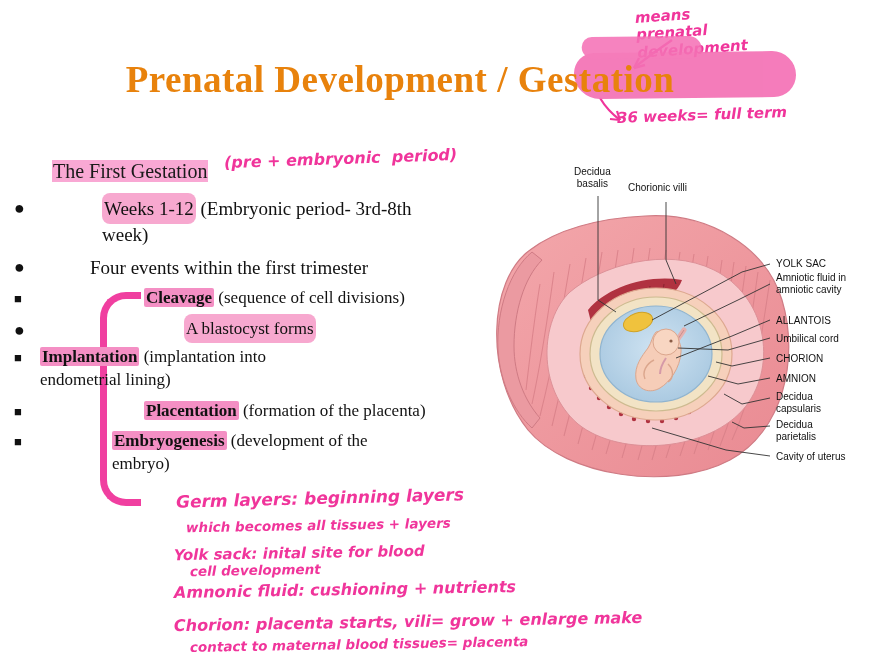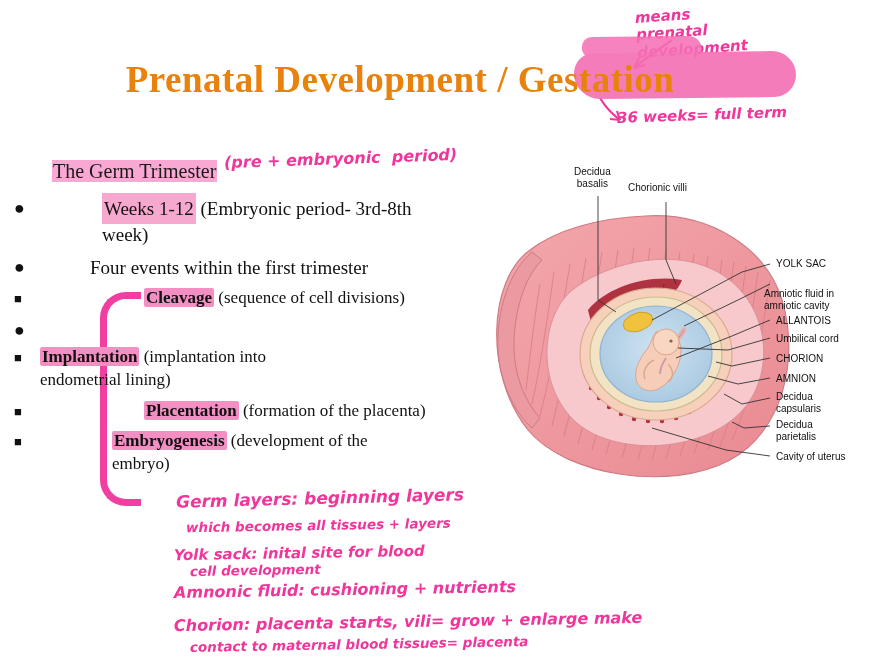--- a/index.html
+++ b/index.html
@@ -108,21 +108,21 @@
     color: #111;
     line-height: 1.35;
     font-family: "Liberation Serif", serif;
   }
   .bullet-text.small {
     font-size: 17px;
   }
   .hl-pink {
     background: #F7A8CF;
     padding: 5px 2px;
-    border-radius: 0;
+    border-radius: 8px;
   }
   .hl-pink-strong {
     background: #F48FC4;
     padding: 0 2px;
     border-radius: 2px;
     font-weight: bold;
   }
 
   
   .bracket {
@@ -177,21 +177,21 @@
     <path d="M24 32 L 35 29 M24 32 L 29 22" stroke="#F0359B" stroke-width="2.4" fill="none"></path>
   </svg>
 
   <div class="hand" style="left:617px; top:107px; font-size:15px; transform:rotate(-2deg);">36 weeks= full term</div>
   <svg style="position:absolute; left:596px; top:96px; width:40px; height:32px;">
     <path d="M4 2 C 10 12, 16 18, 24 24" stroke="#F0359B" stroke-width="2.2" fill="none"></path>
     <path d="M24 24 L 14 23 M24 24 L 21 15" stroke="#F0359B" stroke-width="2.2" fill="none"></path>
   </svg>
 
   <div class="subhead">
-    <span class="hl">The Germ Trimester</span>
+    <span class="hl">The First Gestation</span>
   </div>
   <div class="hand" style="left:224px; top:150px; font-size:16px; transform:rotate(-2deg);">(pre + embryonic  period)</div>
 
   <div class="bracket"></div>
 
   <div class="bullet-row" style="left:14px; top:196px; width:430px;">
     <span class="bullet-mark">●</span>
     <span class="bullet-text" style="margin-left:62px;">
       <span class="hl-pink">Weeks 1-12</span><span> (Embryonic period- 3rd-8th week)</span>
     </span>
@@ -206,20 +206,23 @@
 
   <div class="bullet-row" style="left:14px; top:287px; width:440px;">
     <span class="bullet-mark sq">■</span>
     <span class="bullet-text small" style="margin-left:104px;">
       <span class="hl-pink-strong">Cleavage</span><span> (sequence of cell divisions)</span>
     </span>
   </div>
 
   <div class="bullet-row" style="left:14px; top:318px; width:440px;">
     <span class="bullet-mark">●</span>
+    <span class="bullet-text small" style="margin-left:144px;">
+      <span class="hl-pink">A blastocyst forms</span>
+    </span>
   </div>
 
   <div class="bullet-row" style="left:14px; top:346px; width:420px;">
     <span class="bullet-mark sq">■</span>
     <span class="bullet-text small" style="display:block; width:300px; text-indent:-0px;">
       <span class="hl-pink-strong">Implantation</span><span> (implantation into endometrial lining)</span>
     </span>
   </div>
 
   <div class="bullet-row" style="left:14px; top:400px; width:440px;">
@@ -373,21 +376,21 @@
 
         <path d="M300 296 L 256 290 L 182 268"></path>
       </g>
     </svg>
 
     <div class="dlabel" style="left:104px; top:6px; text-align:center;">Decidua
 basalis</div>
     <div class="dlabel" style="left:158px; top:22px;">Chorionic villi</div>
 
     <div class="dlabel" style="left:306px; top:98px;">YOLK SAC</div>
-    <div class="dlabel" style="left:294px; top:112px;margin-top:16px;">Amniotic fluid in
+    <div class="dlabel" style="left:306px; top:112px;">Amniotic fluid in
 amniotic cavity</div>
     <div class="dlabel" style="left:306px; top:155px;">ALLANTOIS</div>
     <div class="dlabel" style="left:306px; top:173px;">Umbilical cord</div>
     <div class="dlabel" style="left:306px; top:193px;">CHORION</div>
     <div class="dlabel" style="left:306px; top:213px;">AMNION</div>
     <div class="dlabel" style="left:306px; top:231px;">Decidua
 capsularis</div>
     <div class="dlabel" style="left:306px; top:259px;">Decidua
 parietalis</div>
     <div class="dlabel" style="left:306px; top:291px;">Cavity of uterus</div>

